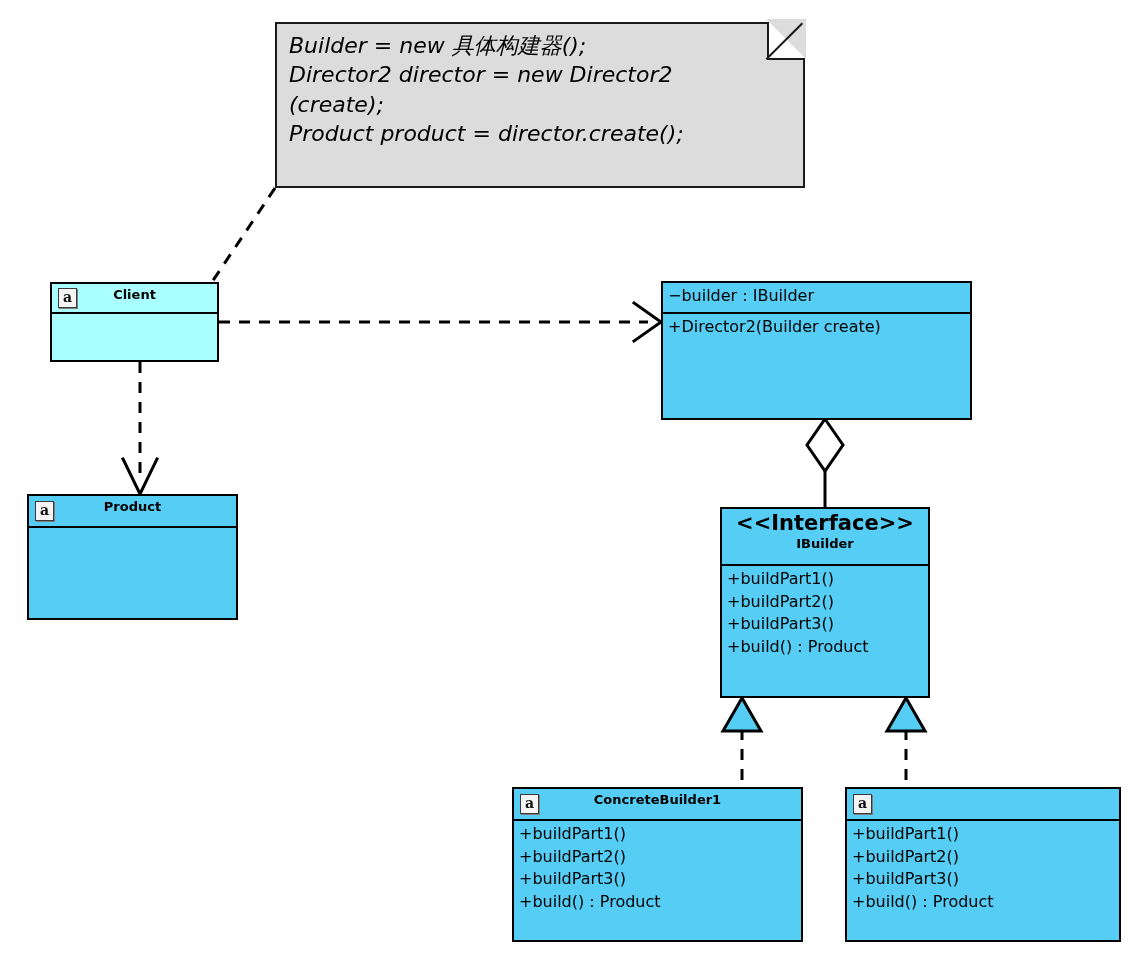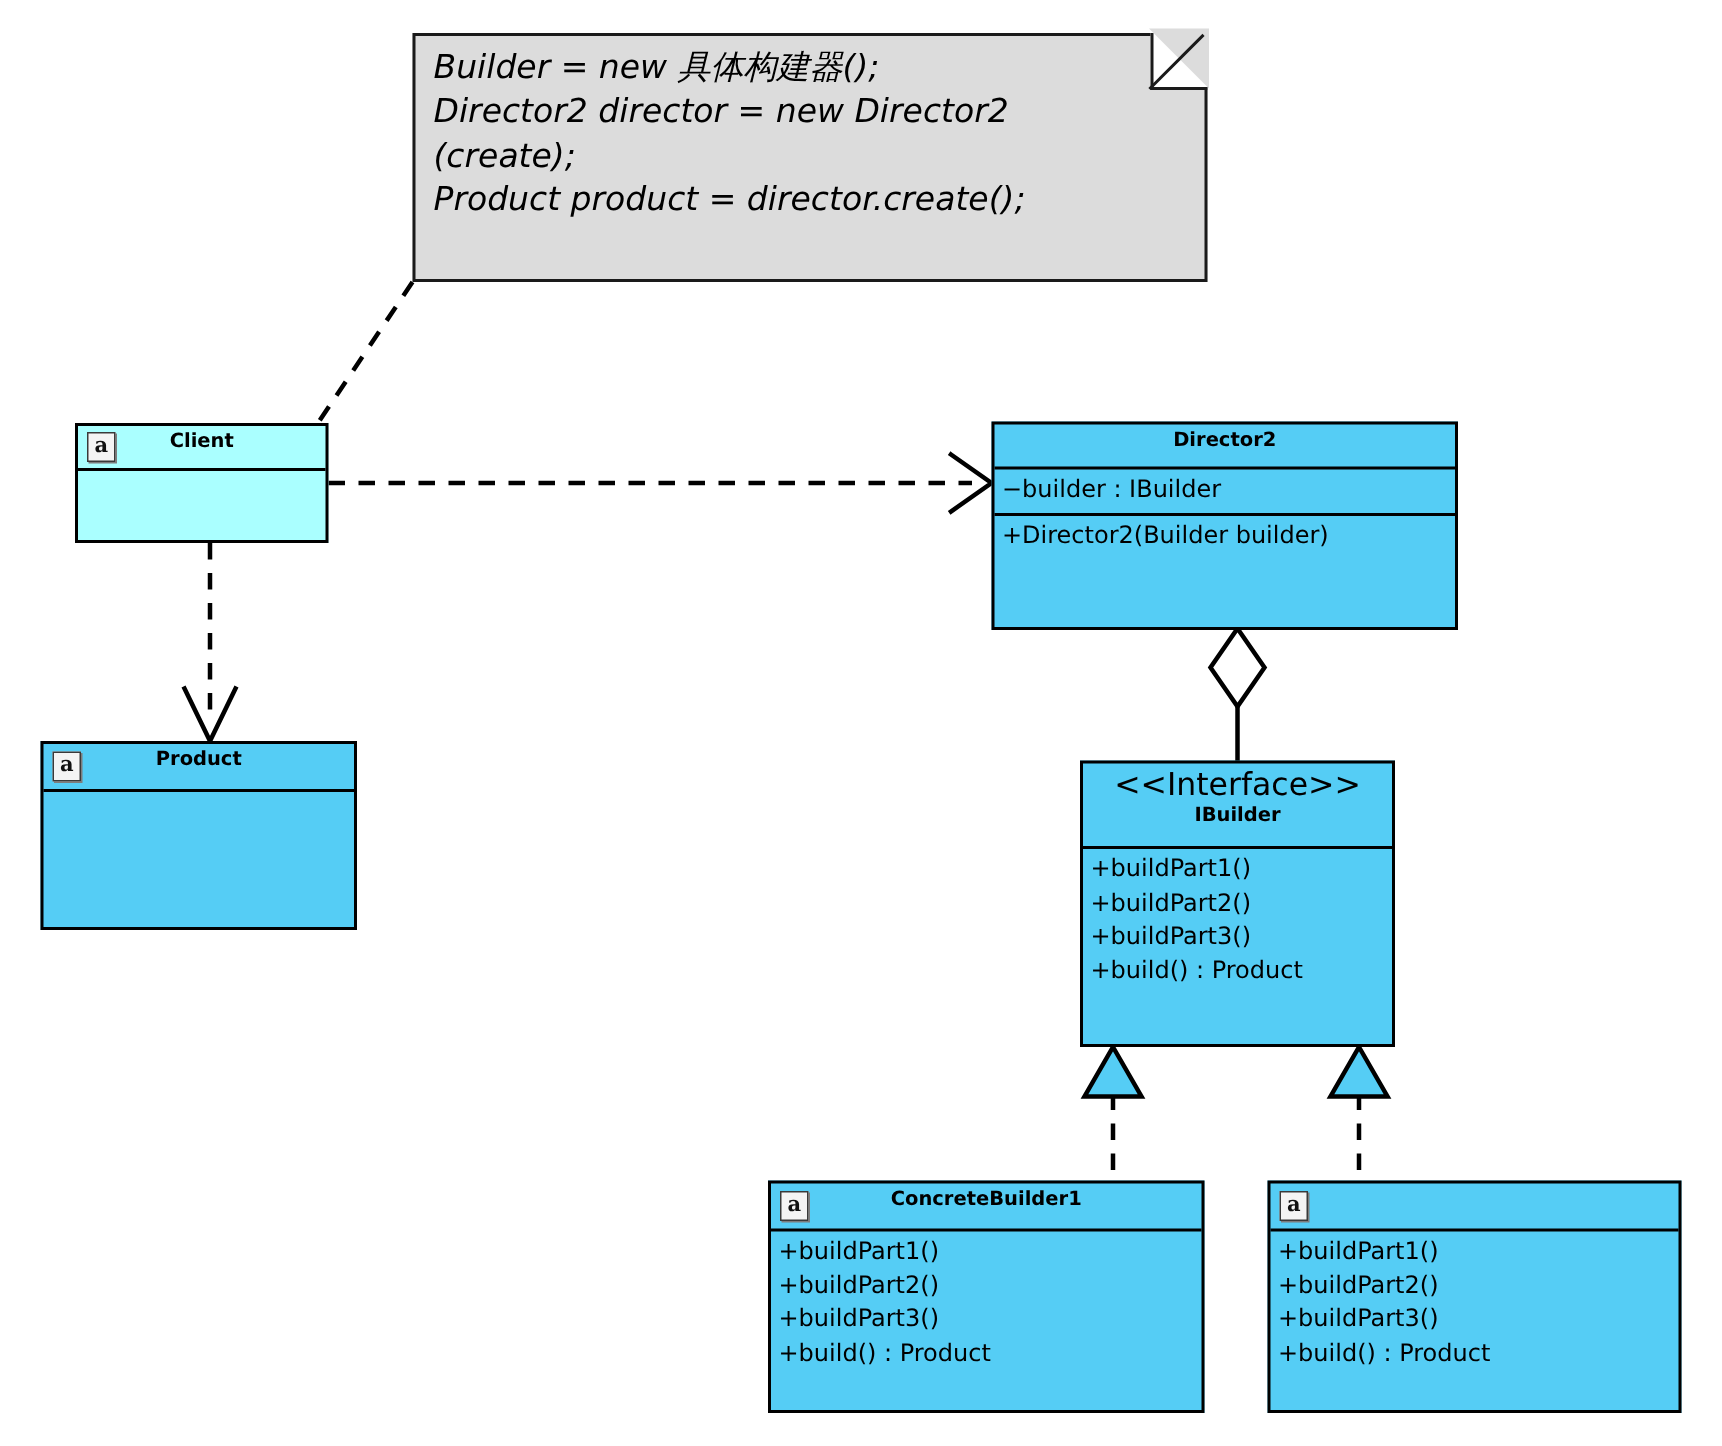--- a/index.html
+++ b/index.html
@@ -31,21 +31,21 @@
     border-bottom: 2px solid #000000;
     text-align: center;
     font-weight: bold;
     color: #000000;
     padding: 3px 0 5px 0;
     line-height: 1.18;
   }
 
   .stereotype {
     display: block;
-    font-weight: normal;
+    font-weight: bold;
     font-size: 21px;
     line-height: 1.12;
   }
   .cname {
     display: block;
     font-size: 13px;
     font-weight: bold;
     line-height: 1.18;
   }
 
@@ -186,28 +186,25 @@
   </div>
 
   <div class="uml-box" style="left:27px; top:494px; width:211px; height:126px;">
     <div class="uml-header" style="height:32px;">
       <span class="class-icon">a</span>
       <span class="cname">Product</span>
     </div>
   </div>
 
   <div class="uml-box" style="left:661px; top:281px; width:311px; height:139px;">
-    <div class="uml-header" style="height:30px;">
-      <span class="cname">Director2</span>
-    </div>
     <div class="uml-section">
       <div class="uml-row">−builder : IBuilder</div>
     </div>
     <div class="uml-section">
-      <div class="uml-row">+Director2(Builder builder)</div>
+      <div class="uml-row">+Director2(Builder create)</div>
     </div>
   </div>
 
   <div class="uml-box" style="left:720px; top:507px; width:210px; height:191px;">
     <div class="uml-header" style="height:57px;">
       <span class="stereotype">&lt;&lt;Interface&gt;&gt;</span>
       <span class="cname">IBuilder</span>
     </div>
     <div class="uml-section">
       <div class="uml-row">+buildPart1()</div>

